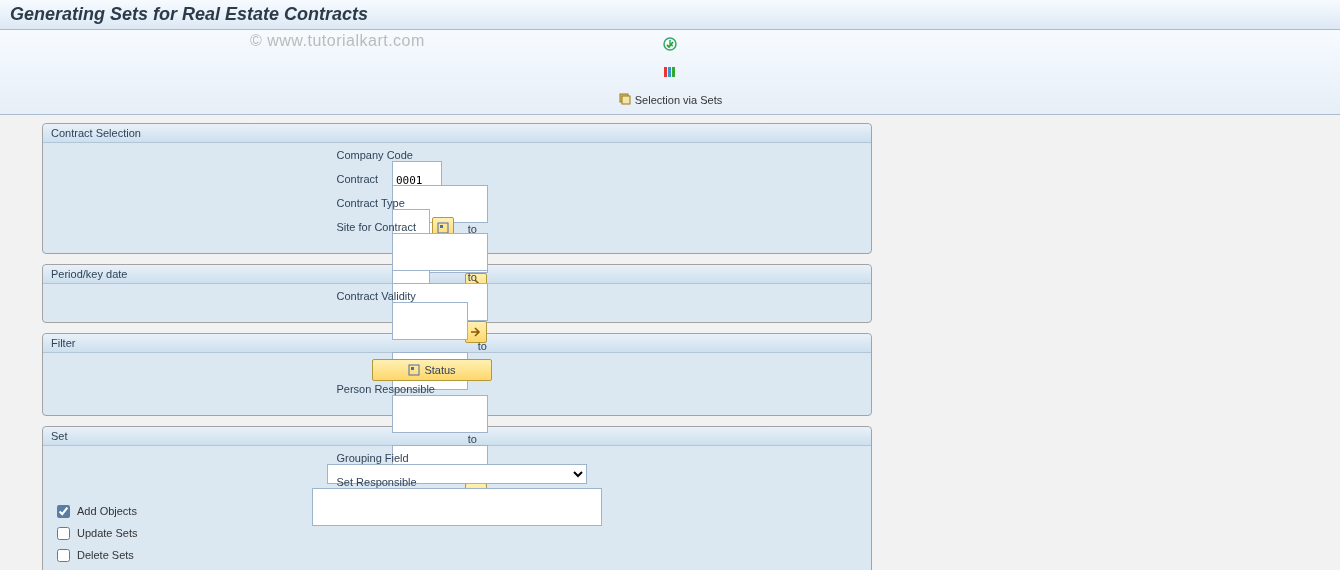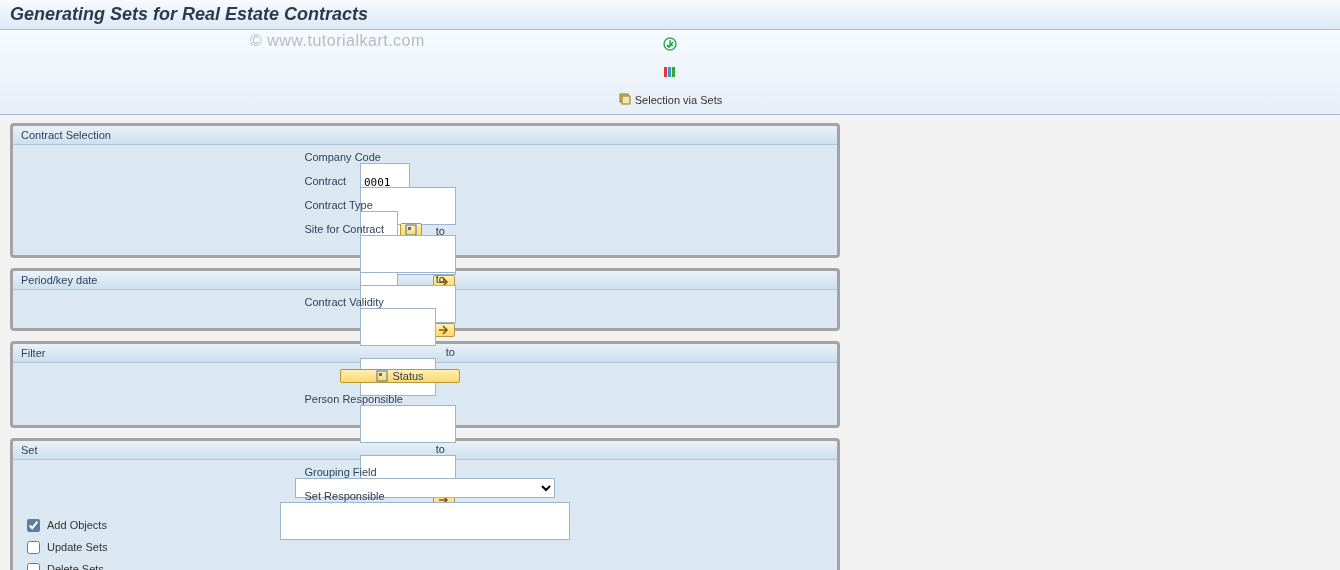--- a/index.html
+++ b/index.html
@@ -50,25 +50,26 @@
     top: 2px;
     font-size: 16px;
     color: rgba(180,180,180,0.9);
     letter-spacing: 0.5px;
     pointer-events:none;
   }
   .content {
     padding: 8px 10px;
   }
   .group {
-    border: 3px solid #a3a3a3;
+    border: 1px solid #a3a3a3;
     border-radius: 4px;
     margin-bottom: 10px;
     background: #dbe7f1;
     width: 830px;
+    margin-left: 32px;
   }
   .group-header {
     background: linear-gradient(#e9f1f8, #cddfee);
     border-bottom: 1px solid #b2c5d7;
     padding: 3px 8px;
     font-size: 11px;
     color: #2f4358;
     border-radius: 4px 4px 0 0;
   }
   .group-body {
@@ -126,21 +127,21 @@
     height: 20px;
     width: 260px;
   }
 
   .f4-btn, .mult-btn, .status-btn {
     display: inline-flex;
     align-items: center;
     justify-content: center;
     border: 1px solid #b29a3c;
     background: linear-gradient(#fff0b3, #ffd76b);
-    height: 14px;
+    height: 22px;
     cursor: pointer;
     border-radius: 2px;
   }
   .f4-btn { width: 22px; }
   .mult-btn { width: 22px; }
   .status-btn { width: 120px; gap:4px; font-size:11px; color:#2f4358; }
 
   .chk-row {
     display: flex;
     align-items: center;

